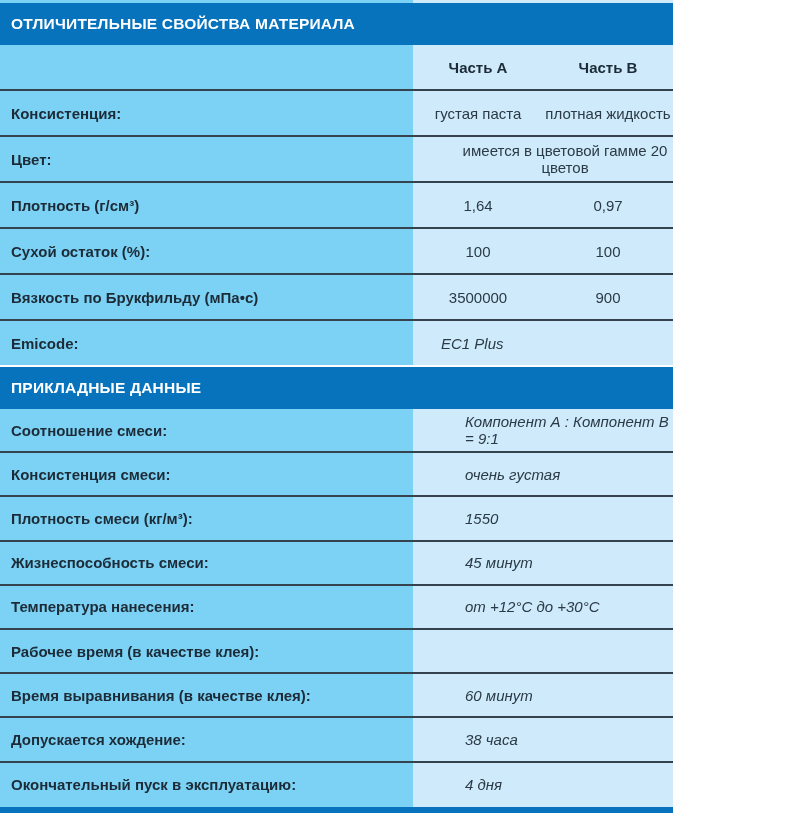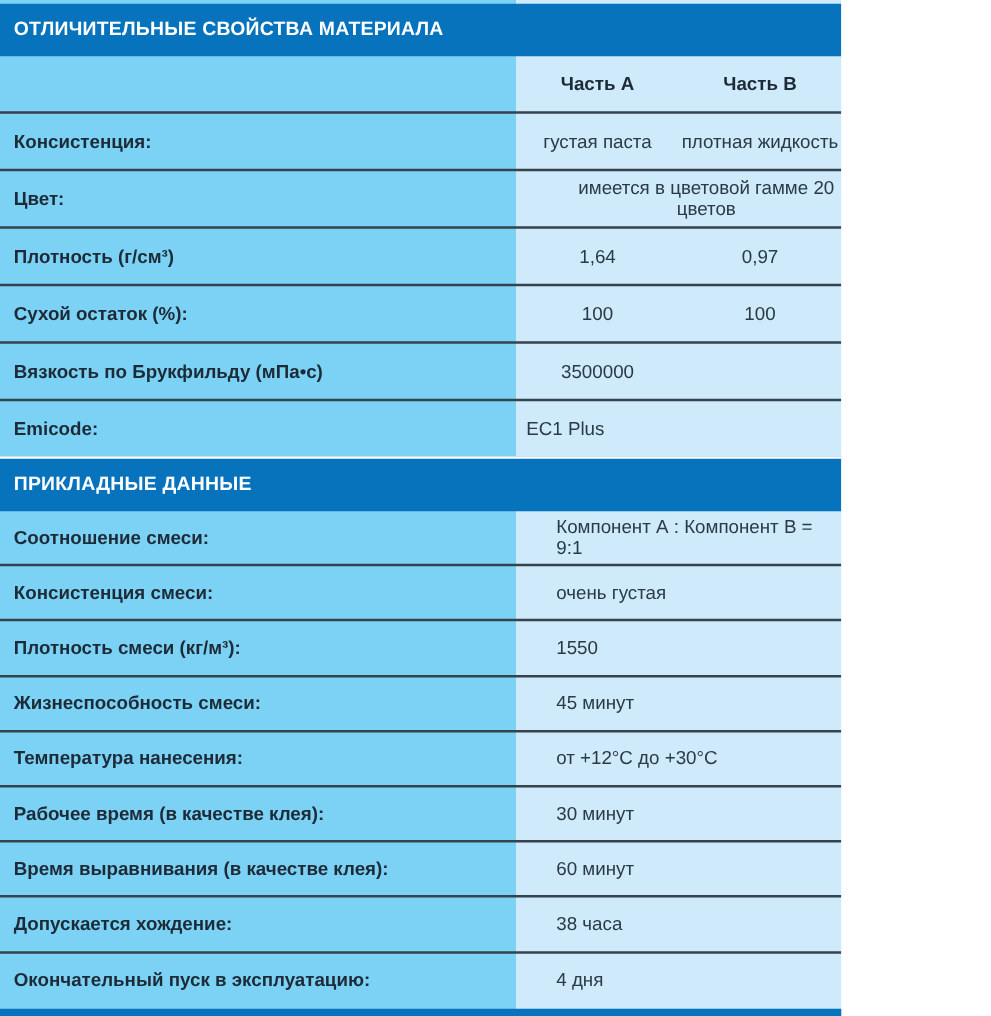--- a/index.html
+++ b/index.html
@@ -21,21 +21,21 @@
   .s2-row{ height:44.2px;gap:24px; }
   .s2-last{ border-bottom:none; }
   .lbl{
     width:413px; flex:0 0 413px; display:flex; align-items:center;
     padding-left:11px; font-size:15px; font-weight:700; color:#1c2b37;
   }
   .rt{ flex:1; display:flex; align-items:center; font-size:15px; color:#2a3a46;border-radius:22px; }
   .sub{ width:50%; text-align:center; }
   .sub-hdr{ font-weight:700; color:#1c2b37; }
   .span-val{ width:100%; text-align:center;padding-left:44px; }
-  .left-val{ padding-left:8px; }
+  .left-val{ padding-left:28px;font-style:italic; }
   .bottom-bar{ position:absolute; left:0; bottom:0; width:793px; height:6px; background:#0873bd; }
 </style>
 </head>
 <body>
 
 <div class="page">
 
   <div class="band band-first">
     <span>ОТЛИЧИТЕЛЬНЫЕ СВОЙСТВА МАТЕРИАЛА</span>
   </div>
@@ -76,20 +76,21 @@
     <div class="rt">
       <div class="sub">100</div>
       <div class="sub">100</div>
     </div>
   </div>
 
   <div class="row s1-row">
     <div class="lbl">Вязкость по Брукфильду (мПа•с)</div>
     <div class="rt">
       <div class="sub">3500000</div>
+      <div class="sub">900</div>
     </div>
   </div>
 
   <div class="row s1-row s1-last">
     <div class="lbl">Emicode:</div>
     <div class="rt">
       <div class="left-val">EC1 Plus</div>
     </div>
   </div>
 
@@ -127,23 +128,20 @@
 
   <div class="row s2-row">
     <div class="lbl">Температура нанесения:</div>
     <div class="rt">
       <div class="left-val">от +12°С до +30°С</div>
     </div>
   </div>
 
   <div class="row s2-row">
     <div class="lbl">Рабочее время (в качестве клея):</div>
-    <div class="rt">
-      <div class="left-val">30 минут</div>
-    </div>
   </div>
 
   <div class="row s2-row">
     <div class="lbl">Время выравнивания (в качестве клея):</div>
     <div class="rt">
       <div class="left-val">60 минут</div>
     </div>
   </div>
 
   <div class="row s2-row">

